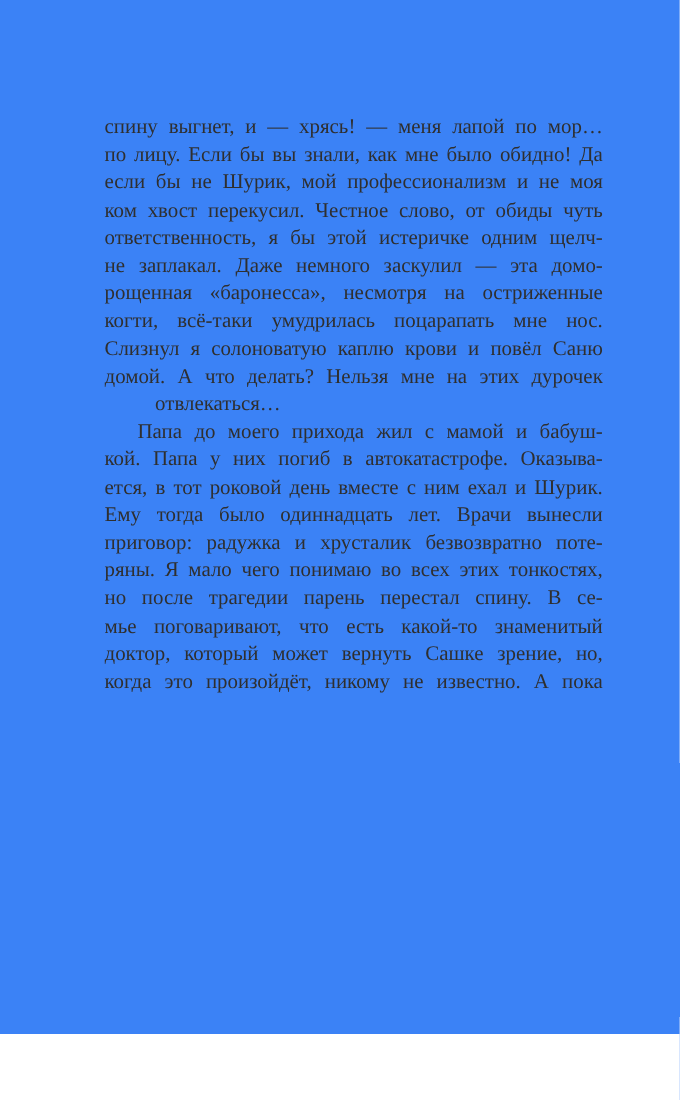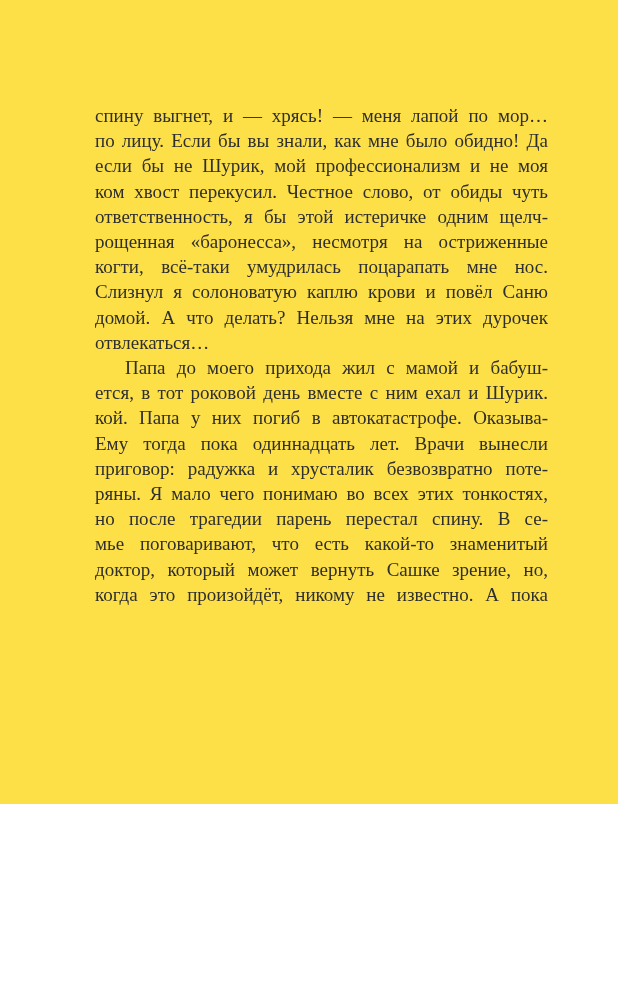--- a/index.html
+++ b/index.html
@@ -3,22 +3,22 @@
 <meta charset="utf-8">
 <style>
   html, body {
     margin: 0;
     padding: 0;
     background: #ffffff;
   }
   .book-page {
     position: relative;
     width: 618px;
-    height: 804px;
-    background: #fde047;
+    height: 940px;
+    background: #3b82f6;
     overflow: hidden;
   }
   .text-block {
     position: absolute;
     left: 95px;
     top: 103px;
     width: 453px;
     overflow: hidden;
     font-family: "Liberation Serif", "DejaVu Serif", serif;
     font-size: 19px;
@@ -30,47 +30,49 @@
     padding: 0;
   }
   .line {
     display: block;
     text-align: justify;
     text-align-last: justify;
     white-space: normal;
   }
   .line.para-end {
     text-align-last: left;
+    margin-left: 46px;
   }
   .line.first-indent {
     text-indent: 30px;
   }
 </style>
 </head>
 <body>
 
 <div class="book-page">
   <div class="text-block">
       <p class="paragraph">
         <span class="line">спину выгнет, и — хрясь! — меня лапой по мор…</span>
         <span class="line">по лицу. Если бы вы знали, как мне было обидно! Да</span>
         <span class="line">если бы не Шурик, мой профессионализм и не моя</span>
         <span class="line">ком хвост перекусил. Честное слово, от обиды чуть</span>
         <span class="line">ответственность, я бы этой истеричке одним щелч-</span>
+        <span class="line">не заплакал. Даже немного заскулил — эта домо-</span>
         <span class="line">рощенная «баронесса», несмотря на остриженные</span>
         <span class="line">когти, всё-таки умудрилась поцарапать мне нос.</span>
         <span class="line">Слизнул я солоноватую каплю крови и повёл Саню</span>
         <span class="line">домой. А что делать? Нельзя мне на этих дурочек</span>
         <span class="line para-end">отвлекаться…</span>
       </p>
       <p class="paragraph">
         <span class="line first-indent">Папа до моего прихода жил с мамой и бабуш-</span>
+        <span class="line">кой. Папа у них погиб в автокатастрофе. Оказыва-</span>
         <span class="line">ется, в тот роковой день вместе с ним ехал и Шурик.</span>
-        <span class="line">кой. Папа у них погиб в автокатастрофе. Оказыва-</span>
-        <span class="line">Ему тогда пока одиннадцать лет. Врачи вынесли</span>
+        <span class="line">Ему тогда было одиннадцать лет. Врачи вынесли</span>
         <span class="line">приговор: радужка и хрусталик безвозвратно поте-</span>
         <span class="line">ряны. Я мало чего понимаю во всех этих тонкостях,</span>
         <span class="line">но после трагедии парень перестал спину. В се-</span>
         <span class="line">мье поговаривают, что есть какой-то знаменитый</span>
         <span class="line">доктор, который может вернуть Сашке зрение, но,</span>
         <span class="line">когда это произойдёт, никому не известно. А пока</span>
       </p>
     </div>
 </div>
 

